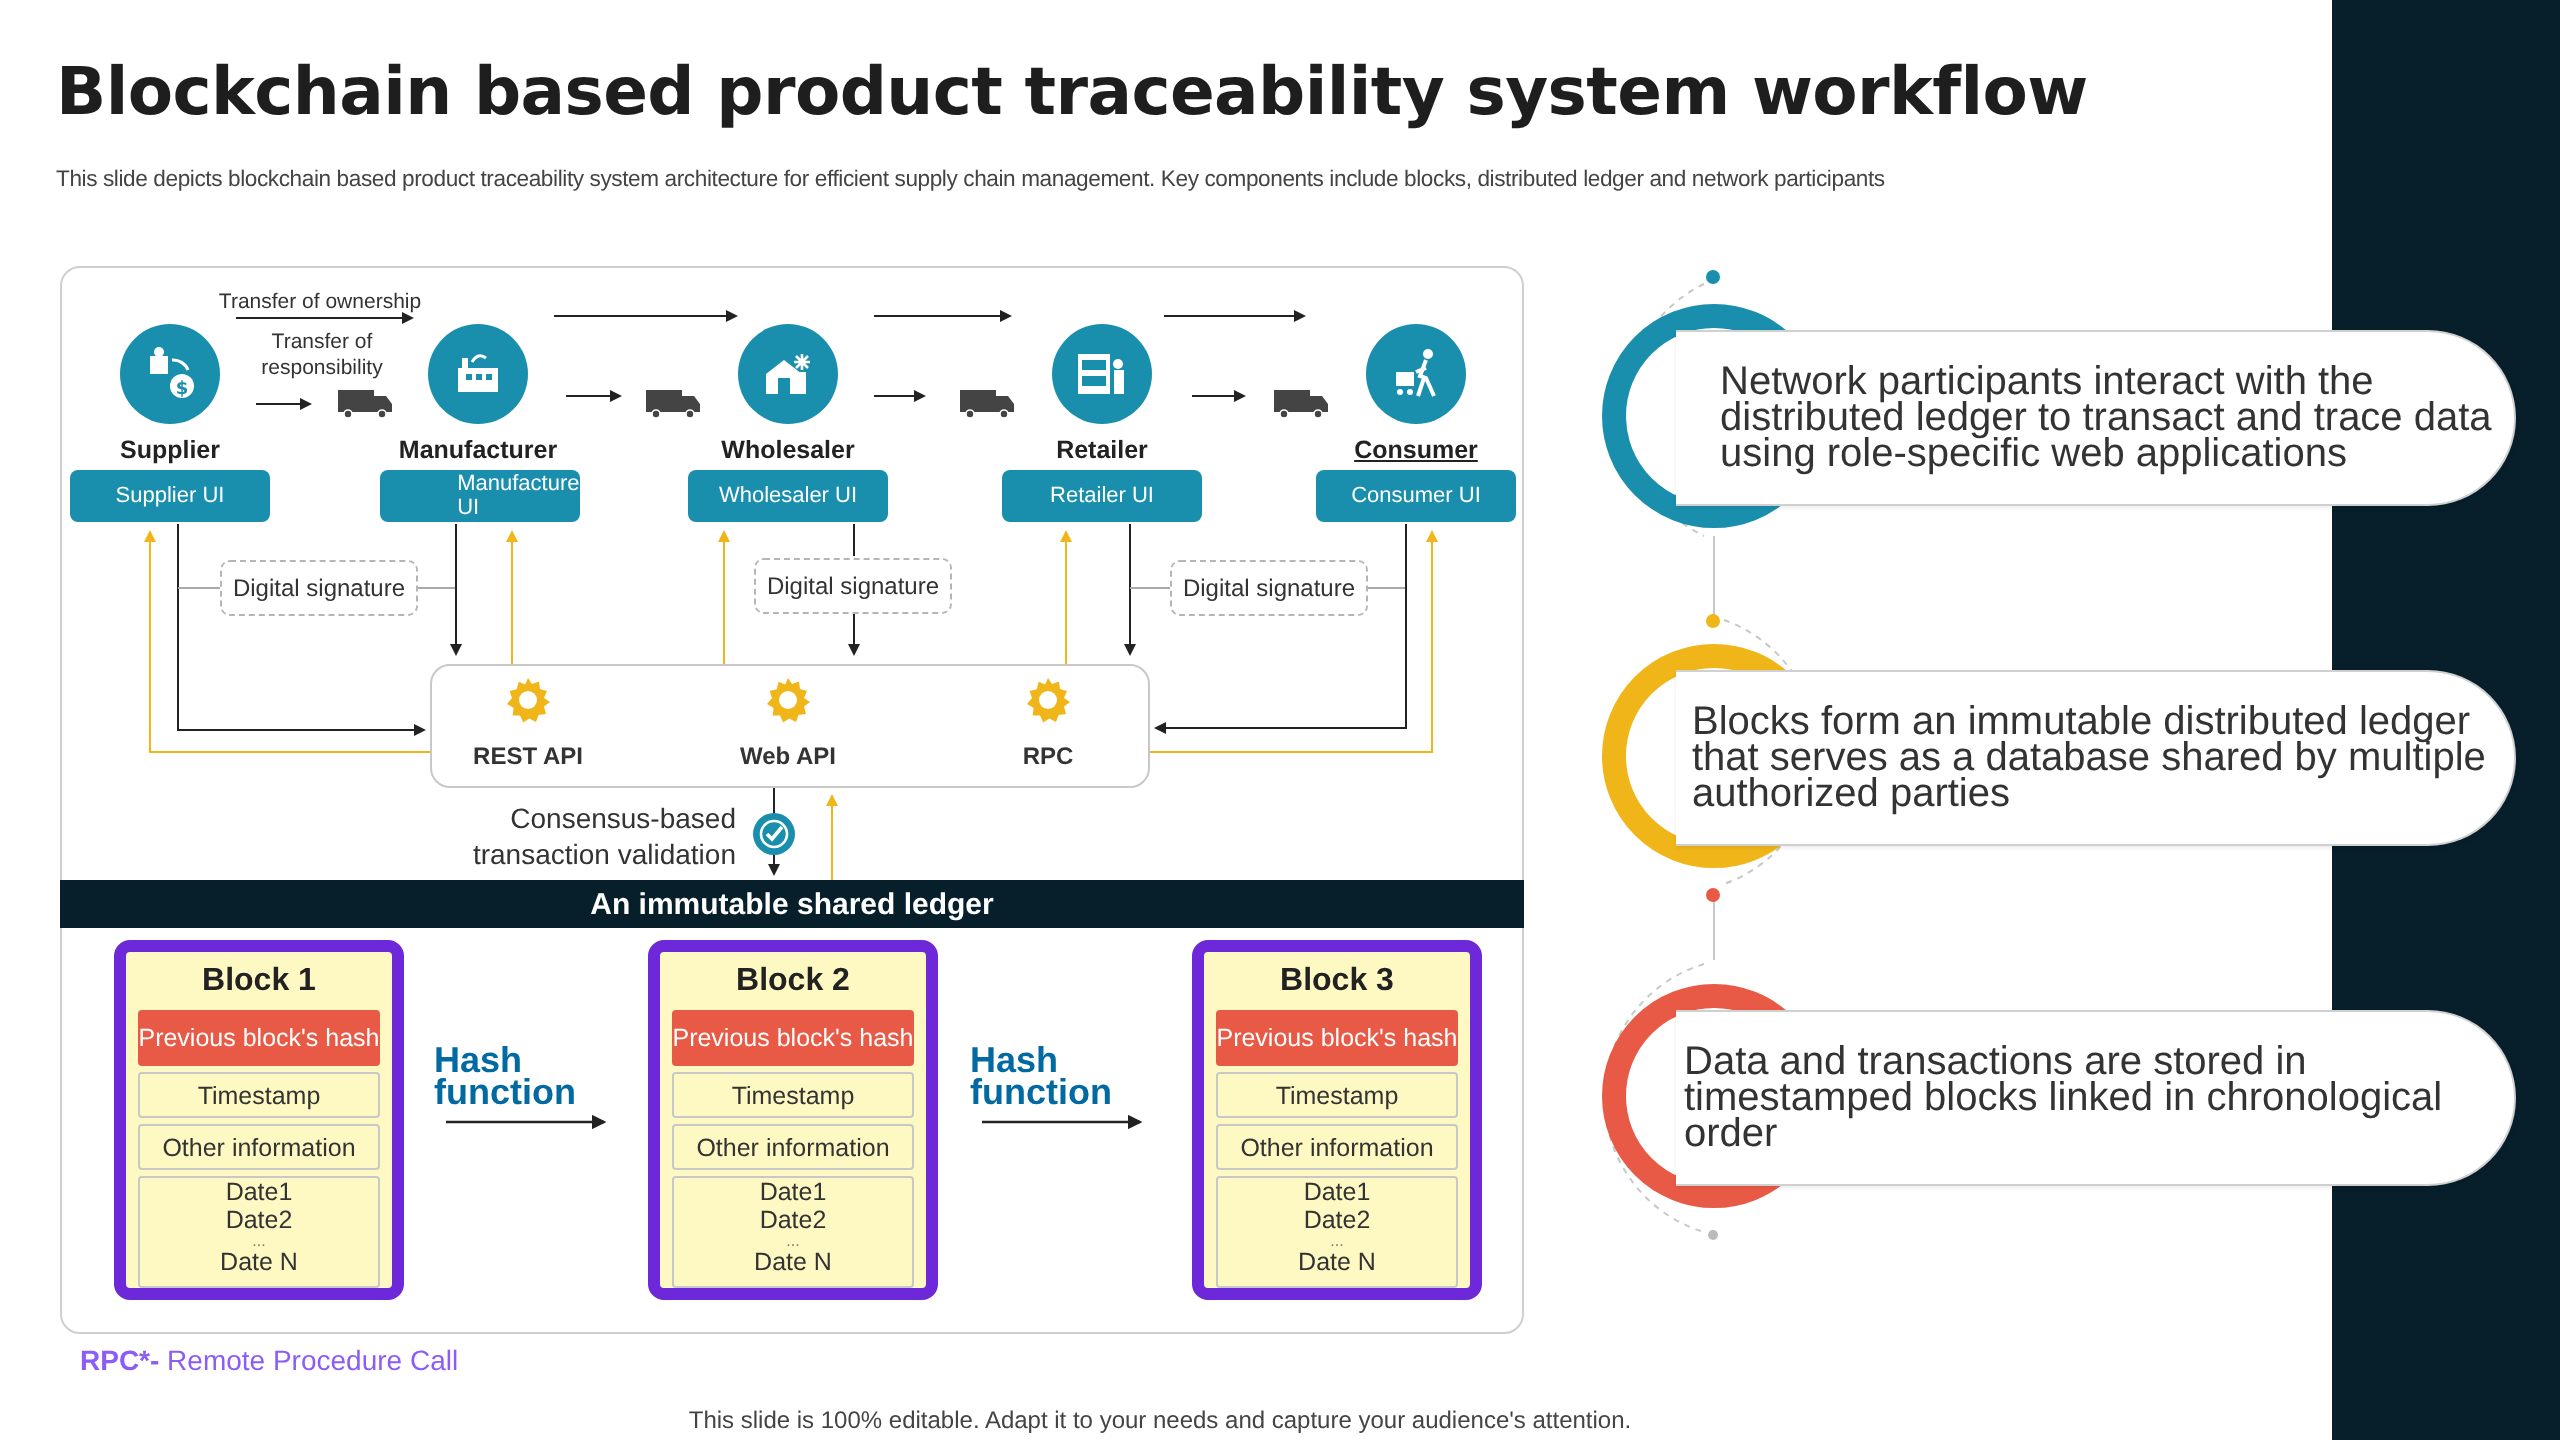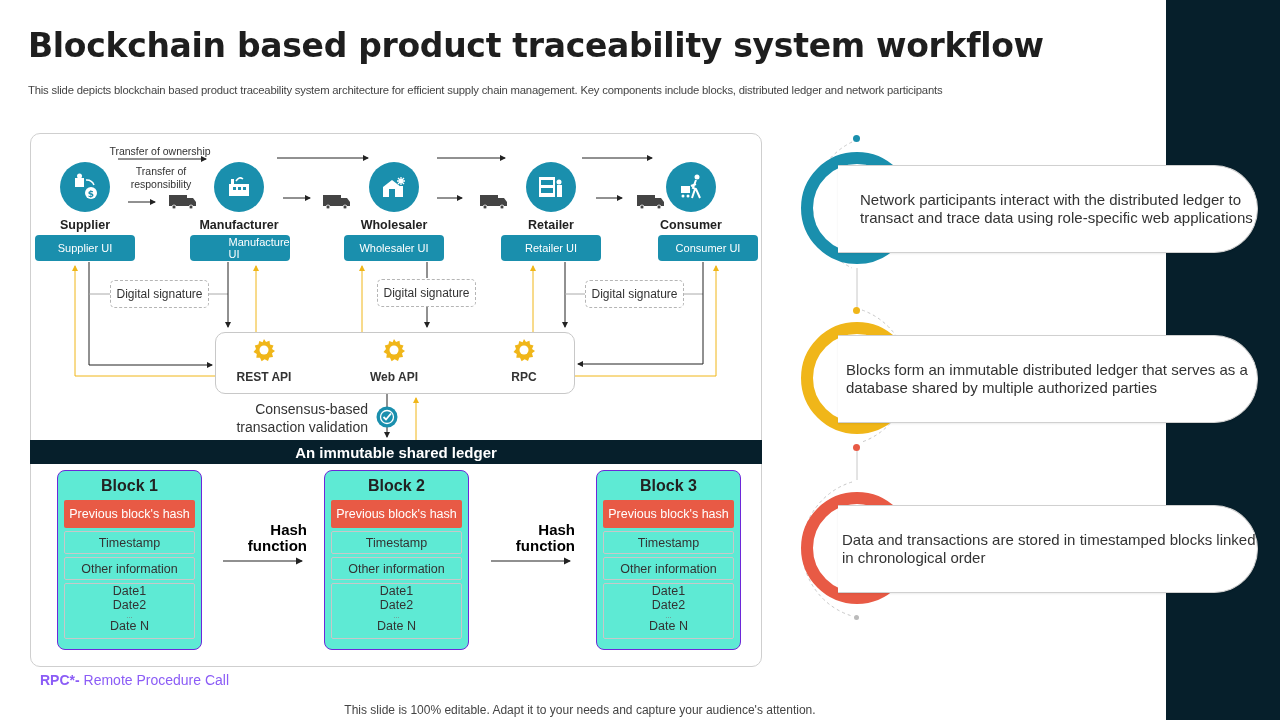--- a/index.html
+++ b/index.html
@@ -13,32 +13,32 @@
   .actor-circle { width: 50px; height: 50px; border-radius: 50%; background: #1a8fad; display: flex; align-items: center; justify-content: center; }
   .actor-label { font-size: 12.5px; font-weight: bold; color: #222; text-align: center; width: 110px; }
   .ui-btn { width: 100px; height: 26px; background: #1a8fad; color: #fff; font-size: 11px; border-radius: 4px; display: flex; align-items: center; justify-content: center; }
   .sig-box { height: 28px; border: 1px dashed #b5b5b5; border-radius: 5px; font-size: 12px; color: #333; display: flex; align-items: center; justify-content: center; background: #fff; }
   .api-box { left: 215px; top: 332px; width: 360px; height: 62px; border: 1px solid #c8c8c8; border-radius: 10px; background: #fff; }
   .api-item { width: 80px; text-align: center; }
   .api-label { font-size: 12px; font-weight: bold; color: #333; margin-top: 4px; }
   .gear { width: 24px; height: 24px; margin: 0 auto; }
   .ledger-bar { left: 30px; top: 440px; width: 732px; height: 24px; background: #061f2b; color: #fff; font-weight: bold; font-size: 15px; display: flex; align-items: center; justify-content: center; }
   .consensus { left: 210px; top: 400px; width: 158px; text-align: right; font-size: 14px; color: #333; line-height: 18px; }
-  .block { width: 145px; height: 180px; border: 1px solid #6d28d9; border-radius: 8px; background: #5eead4; }
+  .block { width: 145px; height: 180px; border: 6px solid #6d28d9; border-radius: 8px; background: #fef9c3; }
   .block-title { font-size: 16px; font-weight: bold; text-align: center; margin-top: 6px; color: #222; }
   .prev-hash { margin: 5px 6px 0 6px; height: 28px; background: #e85a45; color: #fff; font-size: 12.5px; display: flex; align-items: center; justify-content: center; border-radius: 2px; }
   .cell { margin: 3px 6px 0 6px; height: 23px; border: 1px solid #c8c8c8; font-size: 12.5px; color: #333; display: flex; align-items: center; justify-content: center; border-radius: 2px; }
   .dates { margin: 3px 6px 0 6px; height: 56px; border: 1px solid #c8c8c8; border-radius: 2px; font-size: 12.5px; color: #333; text-align: center; line-height: 13.5px; padding-top: 1px; }
   .dates .dots { font-size: 8px; line-height: 8px; color: #777; }
-  .hash-label { font-size: 15px; font-weight: bold; text-align: right; width: 90px; line-height: 16px; color: #000000; }
+  .hash-label { font-size: 18px; font-weight: bold; text-align: left; width: 90px; line-height: 16px; color: #0369a1; }
   .rpc-note { left: 40px; top: 672px; font-size: 14px; color: #8b5cf6; }
   .rpc-note b { font-weight: bold; }
   .footer { left: 0; top: 703px; width: 1280px; text-align: center; font-size: 12px; color: #444; padding-right: 0; }
   .footer span { position: relative; left: -0px; }
-  .pill { width: 420px; height: 88px; background: #fff; border: 1px solid #d0d0d0; border-left: none; border-radius: 0 44px 44px 0; box-shadow: 0 1px 2px rgba(0,0,0,0.08); display: flex; align-items: center; padding-left: 22px; font-size: 15px; color: #333; line-height: 18px; }
+  .pill { width: 420px; height: 88px; background: #fff; border: 1px solid #d0d0d0; border-left: none; border-radius: 0 44px 44px 0; box-shadow: 0 1px 2px rgba(0,0,0,0.08); display: flex; align-items: center; padding-left: 22px; font-size: 20px; color: #333; line-height: 18px; }
   .ring { width: 112px; height: 112px; border-radius: 50%; border: 12px solid; }
   .dot { width: 7px; height: 7px; border-radius: 50%; }
   .lbl-small { font-size: 10.5px; color: #333; text-align: center; line-height: 13px; }
 </style>
 </head>
 <body>
 
 <div class="abs right-panel"></div>
 
 <div class="abs title">Blockchain based product traceability system workflow</div>
@@ -170,21 +170,21 @@
         <rect x="5" y="8" width="12" height="5" fill="#1a8fad"></rect>
         <rect x="5" y="16" width="12" height="5" fill="#1a8fad"></rect>
         <circle cx="23" cy="10" r="2.5" fill="#fff"></circle>
         <rect x="21" y="13" width="5" height="12" fill="#fff"></rect>
       </svg>
   </div>
   <div class="actor-label" style="margin-top:6px;">Retailer</div>
 </div>
 <div class="abs ui-btn" style="left:501px;top:235px;">Retailer UI</div>
 
-<div class="abs" style="left:636px;top:162px;width:110px;">
+<div class="abs" style="left:653px;top:162px;width:110px;text-decoration:underline;">
   <div class="actor-circle" style="margin:0 auto;">
     <svg width="30" height="30" viewBox="0 0 30 30">
         <circle cx="21" cy="5" r="2.5" fill="#fff"></circle>
         <path d="M20,8 L17,16 L20,17 L24,26 M20,12 L15,14 M19,17 L16,26" stroke="#fff" stroke-width="2" fill="none"></path>
         <rect x="5" y="14" width="9" height="7" fill="#fff"></rect>
         <circle cx="7" cy="24" r="1.5" fill="#fff"></circle>
         <circle cx="12" cy="24" r="1.5" fill="#fff"></circle>
       </svg>
   </div>
   <div class="actor-label" style="margin-top:6px;">Consumer</div>

